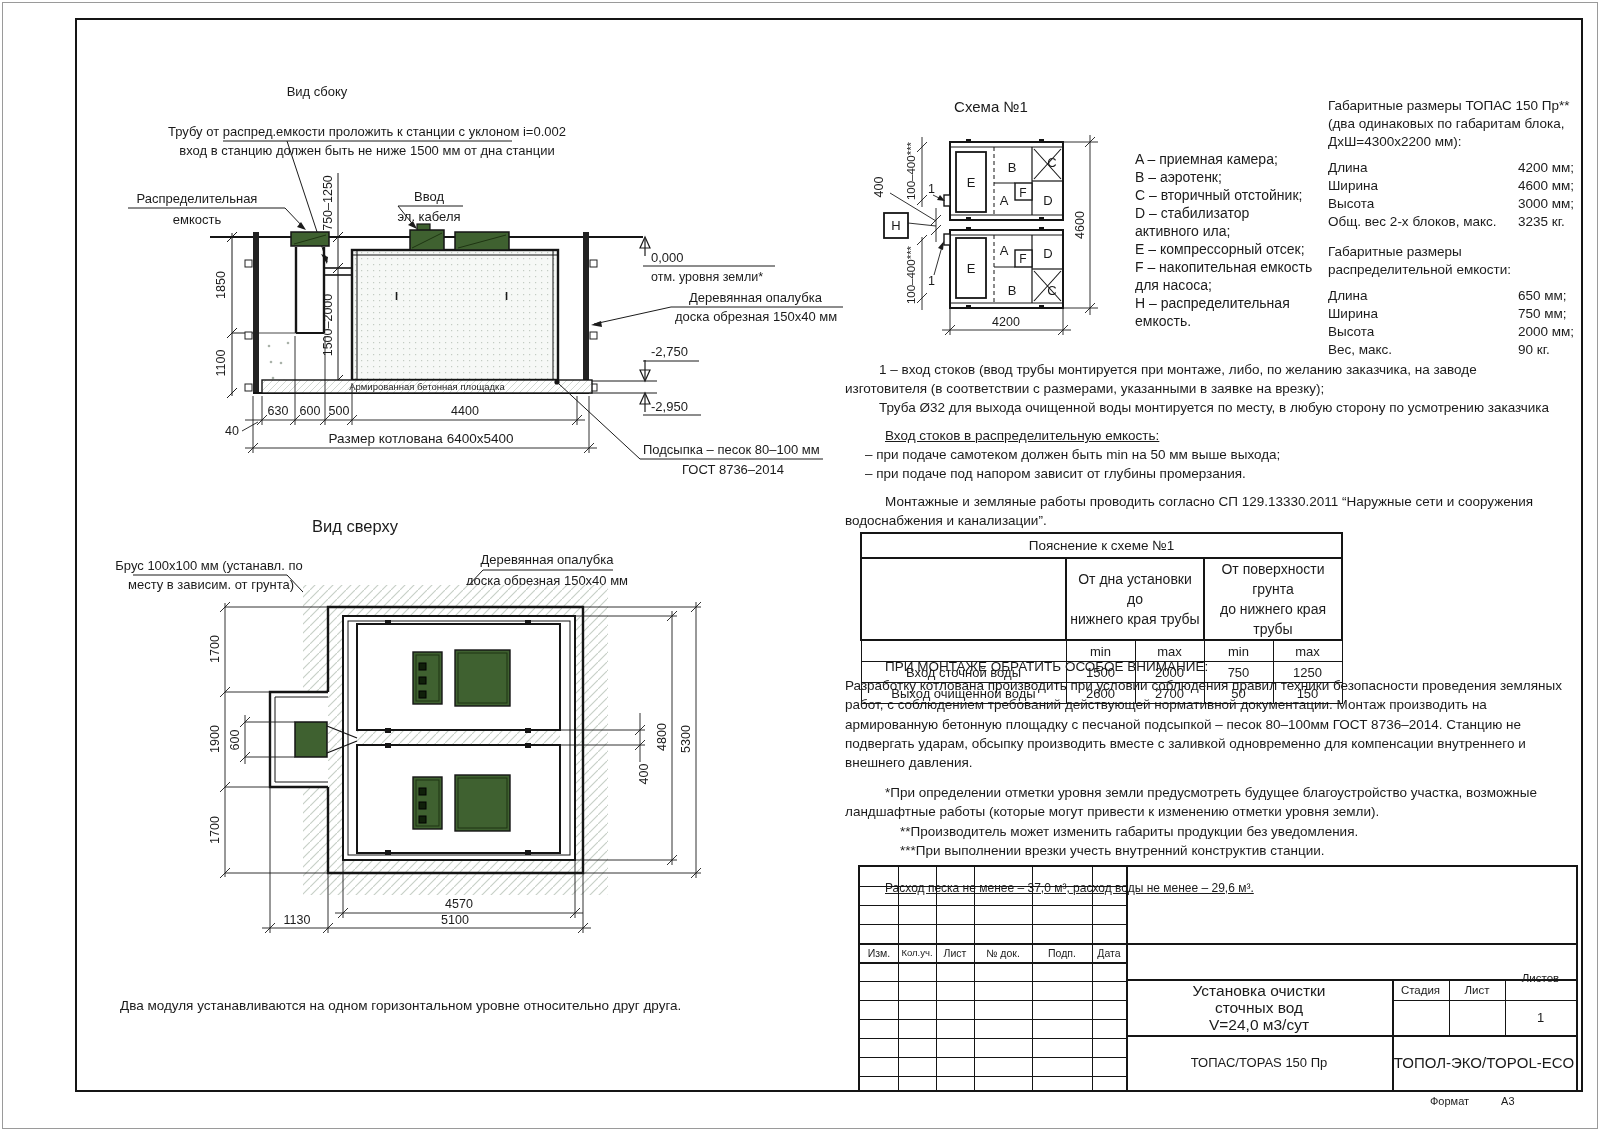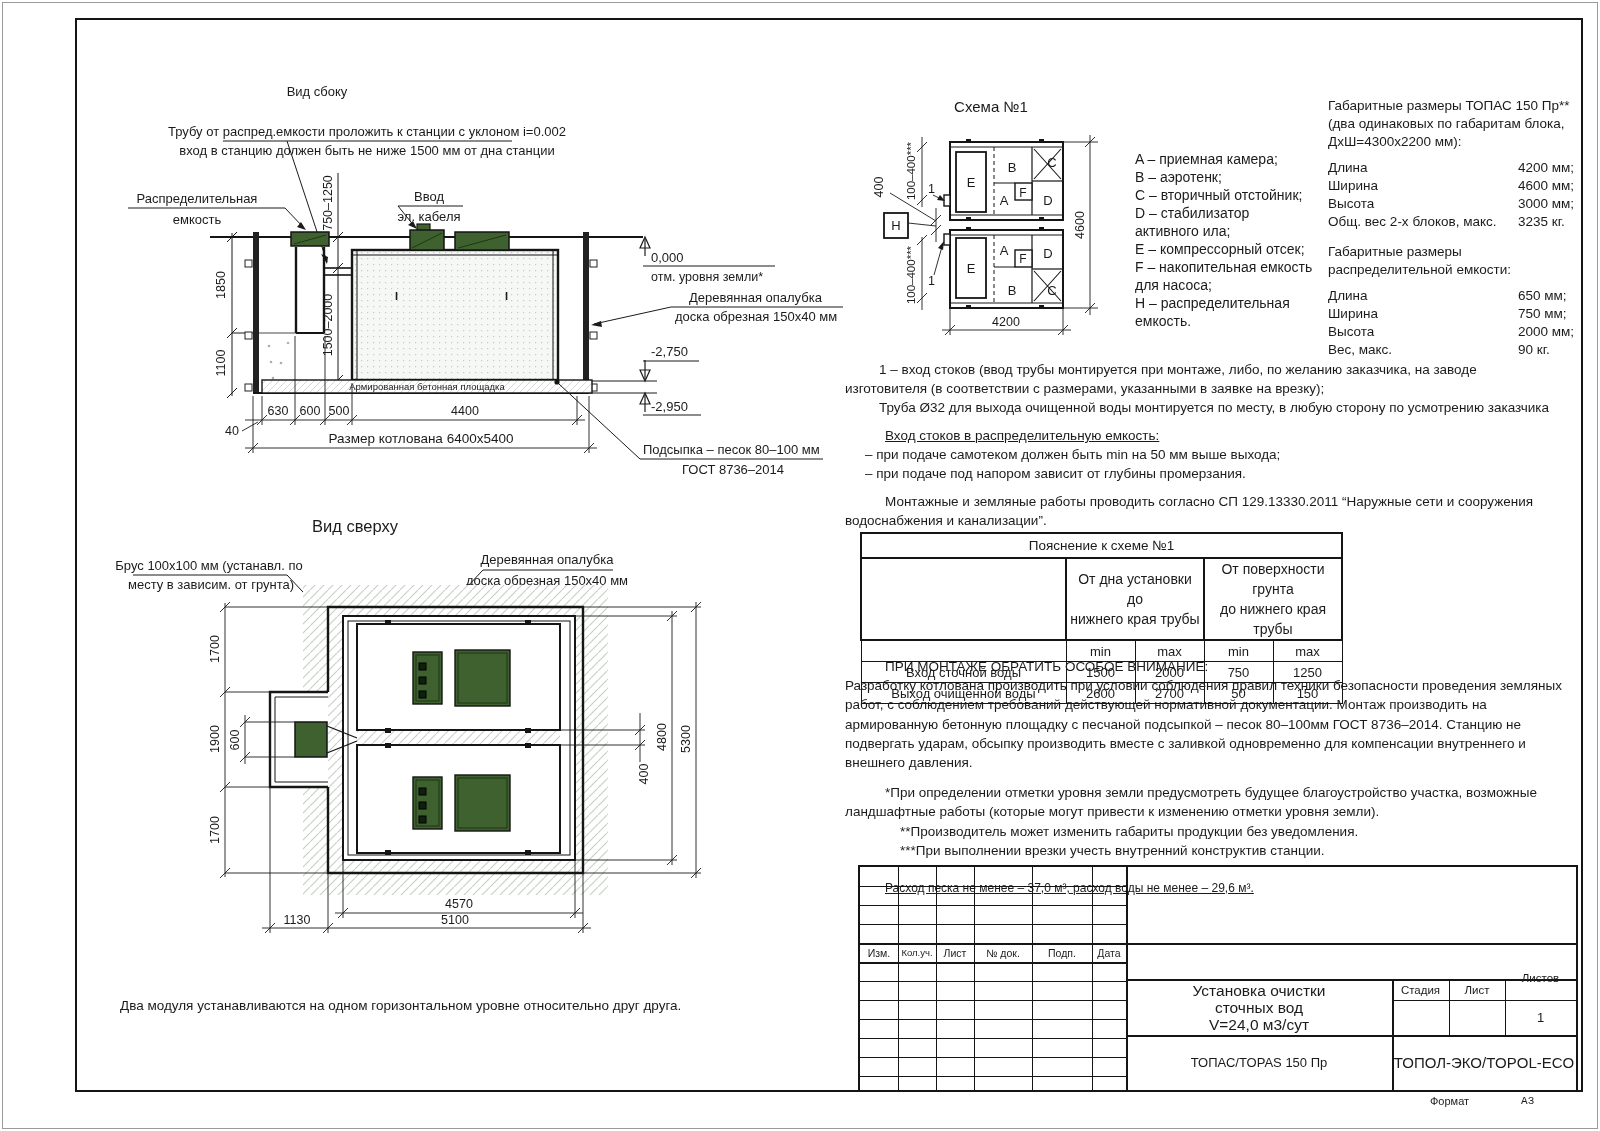--- a/index.html
+++ b/index.html
@@ -35,21 +35,21 @@
   .warning .w-title{margin-left:40px;}
   .warning .fn1{margin-top:11px;text-indent:40px;}
   .warning .fn{text-indent:55px;}
   .consumption{left:885px;top:881px;font-size:12px;text-decoration:underline;}
   .bottom-note{left:120px;top:998px;font-size:13.5px;}
   
   .stamp{left:858px;top:865px;width:720px;height:227px;border:2px solid #151515;box-sizing:border-box;font-size:10.5px;}
   .stamp .ln{position:absolute;background:#151515;}
   .stamp .cell{position:absolute;display:flex;align-items:center;justify-content:center;text-align:center;}
   .fmt{left:1430px;top:1095px;width:150px;font-size:11px;display:flex;}
-  .fmt span+span{margin-left:52px;font-family:Liberation Mono, monospace;}
+  .fmt span+span{margin-left:32px;}
   svg text{fill:#1b1b1b;}
   .sv-label{font-size:13px;}
   .sv-dim{font-size:12.5px;}
 </style>
 </head>
 <body>
 
 <div class="sheet">
   <div class="sheet-edge"></div>
   <div class="frame"></div>

